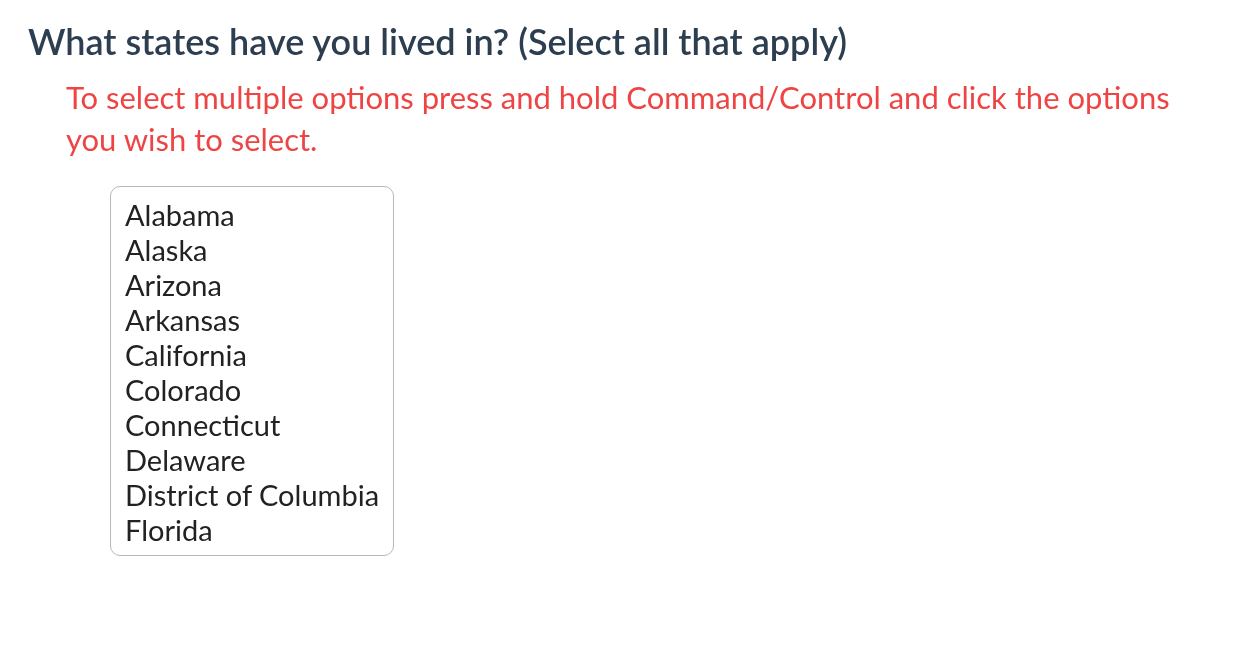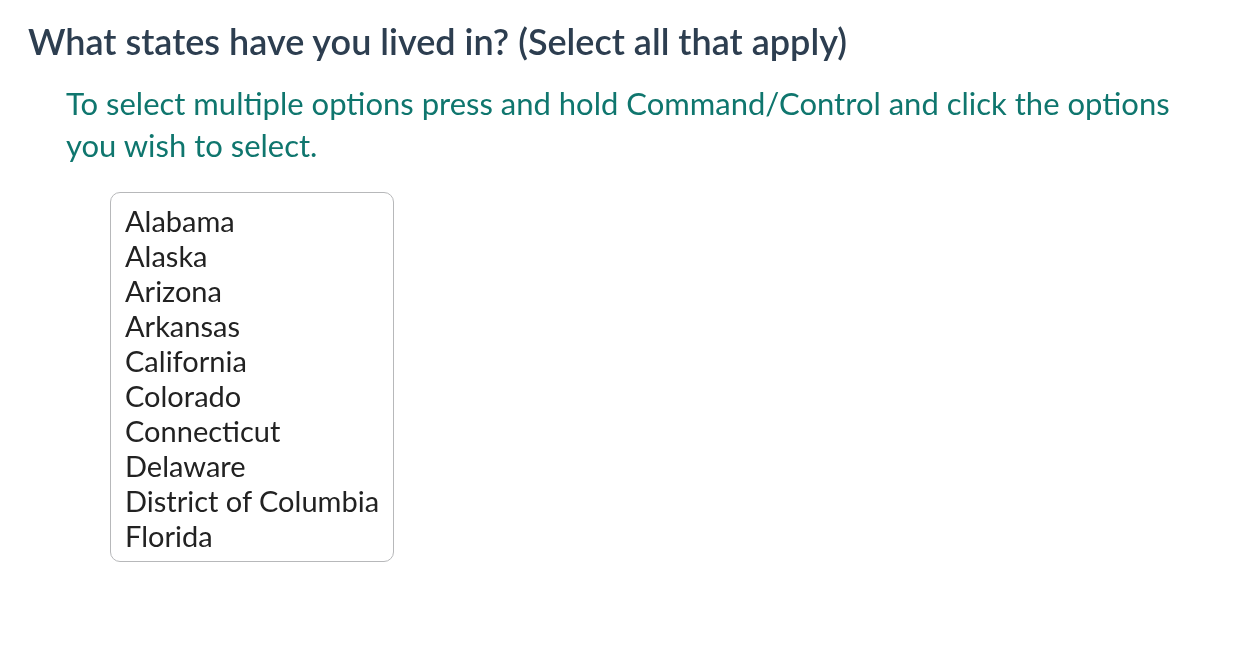--- a/index.html
+++ b/index.html
@@ -12,24 +12,24 @@
       background: #ffffff;
       width: 1236px;
       height: 672px;
       padding: 18px 28px;
     }
     .question-title {
       color: #2d3e50;
       font-size: 36px;
       font-weight: 600;
       line-height: 1.3;
-      margin-bottom: 18px;
+      margin-bottom: 12px;
     }
     .question-instructions {
-      color: #0f766e;
+      color: #ef4444;
       font-size: 31px;
       font-weight: 400;
       line-height: 1.35;
       padding-left: 38px;
       padding-right: 12px;
       margin-bottom: 26px;
     }
     .select-wrapper {
       padding-left: 82px;
     }

